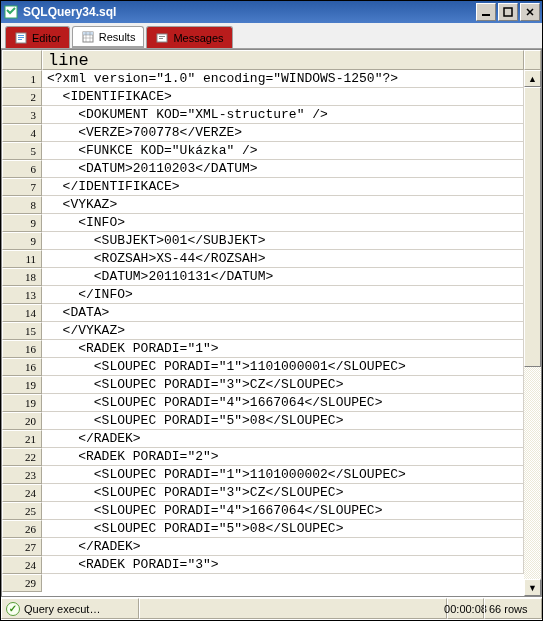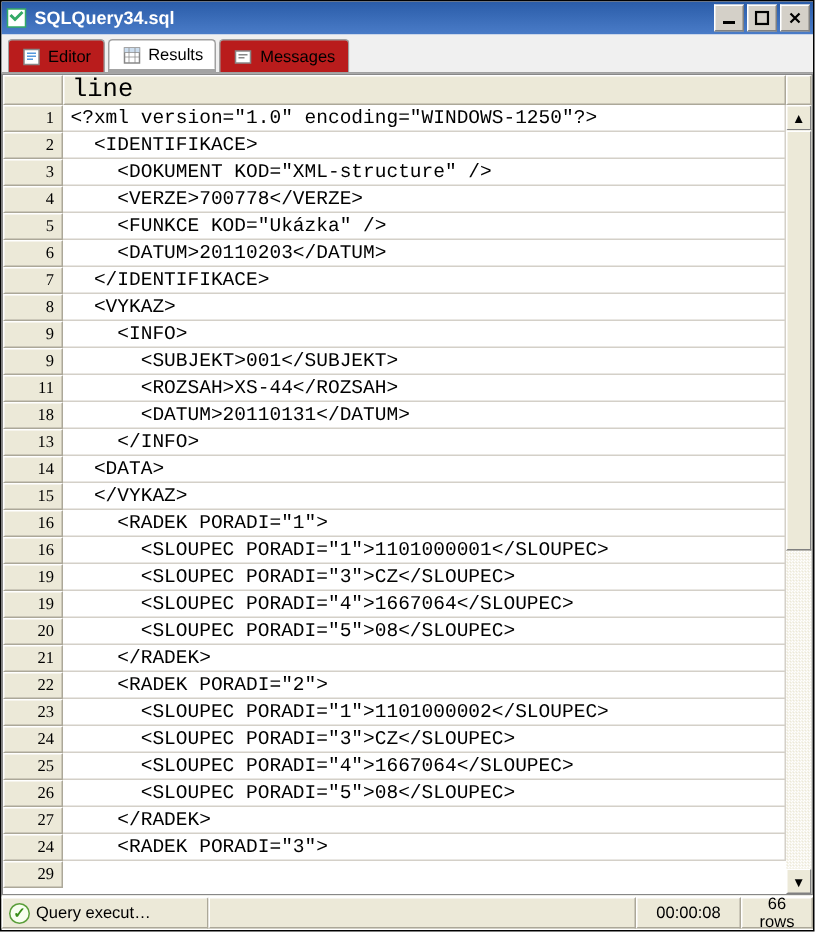--- a/index.html
+++ b/index.html
@@ -26,22 +26,22 @@
 .cell { height: 18px; border-bottom: 1px solid #d4d0c8; border-right: 1px solid #d4d0c8; padding-left: 5px; font-family: "Courier New", monospace; font-size: 13px; white-space: pre; display: flex; align-items: center; }
 .scrollbar-v { width: 17px; background: #ece9d8; display: flex; flex-direction: column; }
 .sb-btn { height: 17px; background: #ece9d8; border: 1px solid #808080; border-top-color: #fff; border-left-color: #fff; display: flex; align-items: center; justify-content: center; font-size: 9px; }
 .sb-track { flex: 1; background: repeating-conic-gradient(#ece9d8 0 25%, #fff 0 50%) 0 0/2px 2px; position: relative; }
 .sb-thumb { position: absolute; top: 0; left: 0; right: 0; height: 280px; background: #ece9d8; border: 1px solid #808080; border-top-color: #fff; border-left-color: #fff; }
 
 .statusbar { height: 22px; background: #ece9d8; border-top: 1px solid #fff; display: flex; align-items: center; font-size: 11px; }
 .status-cell { height: 100%; border: 1px solid #aca899; border-top-color: #fff; border-left-color: #fff; display: flex; align-items: center; padding: 0 4px; }
 .status-main { width: 138px; gap: 4px; }
 .status-fill { flex: 1; }
-.status-time { width: 70px; justify-content: center; }
-.status-rows { width: 48px; text-align: center; }
+.status-time { width: 37px; justify-content: center; }
+.status-rows { width: 58px; text-align: center; }
 .check-icon { width: 14px; height: 14px; border-radius: 50%; border: 1px solid #5a9e3a; display: inline-flex; align-items: center; justify-content: center; color: #3a8e1a; font-size: 10px; font-weight: bold; background: #f8fff0; }
 
 .grid-area { display: flex; flex-direction: column; border: 1px solid #888; margin: 0; }
 </style>
 </head>
 <body>
 
 <div class="titlebar">
   <span class="titlebar-icon">
     <svg width="14" height="14" viewBox="0 0 14 14">

